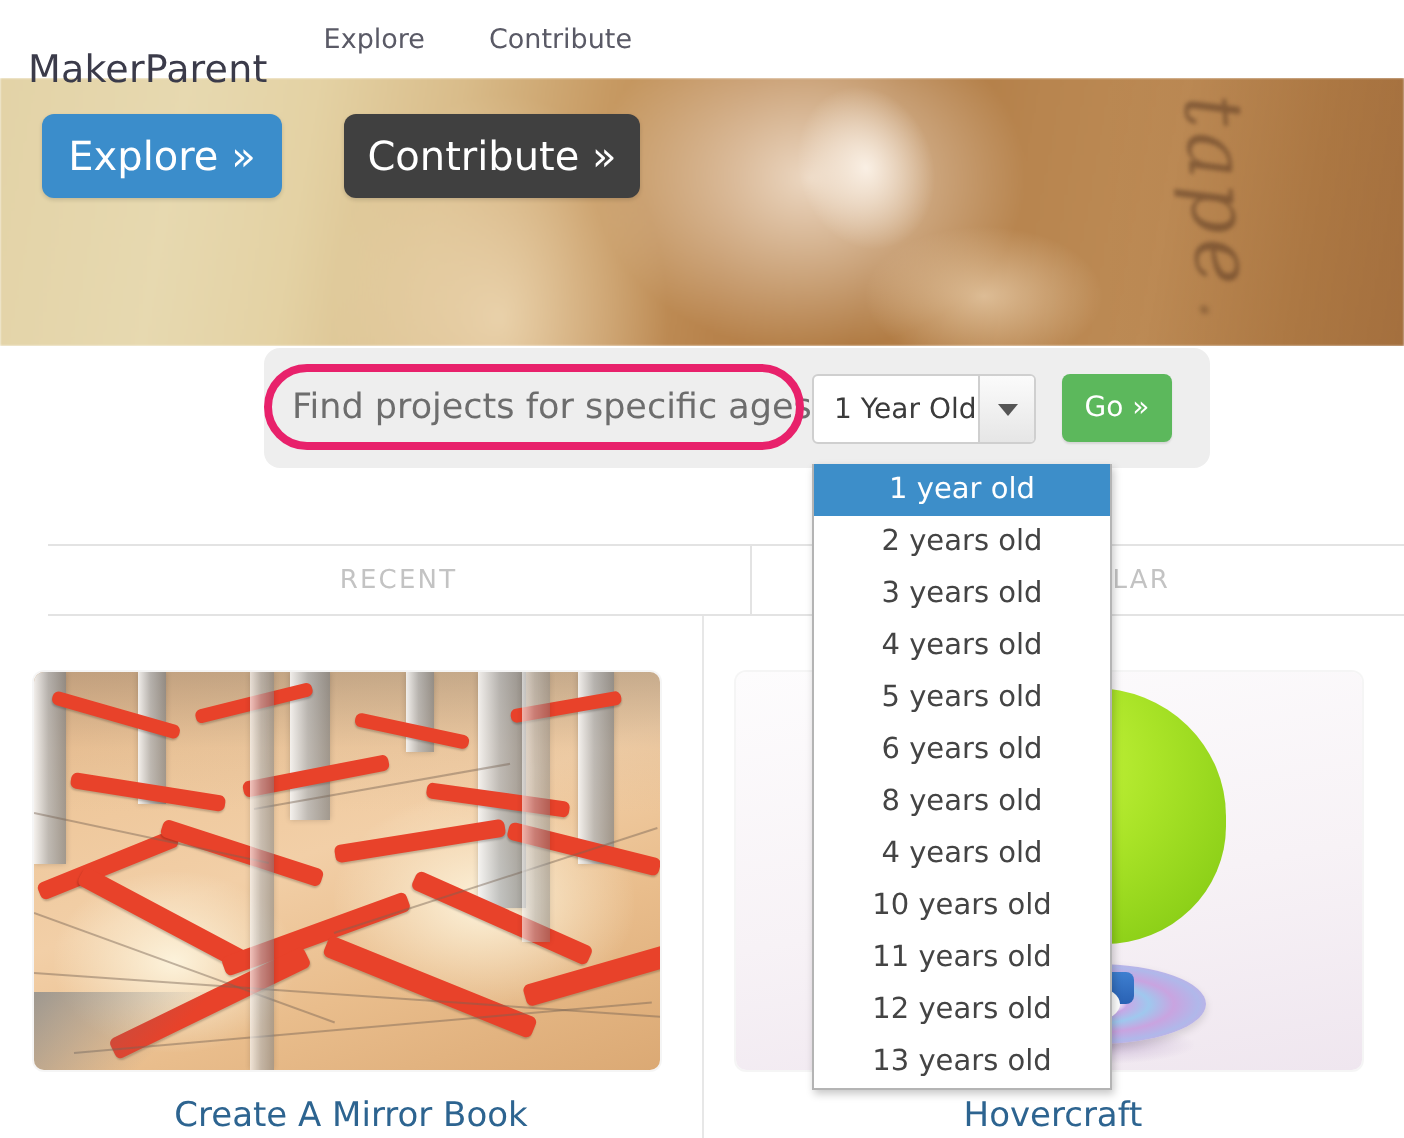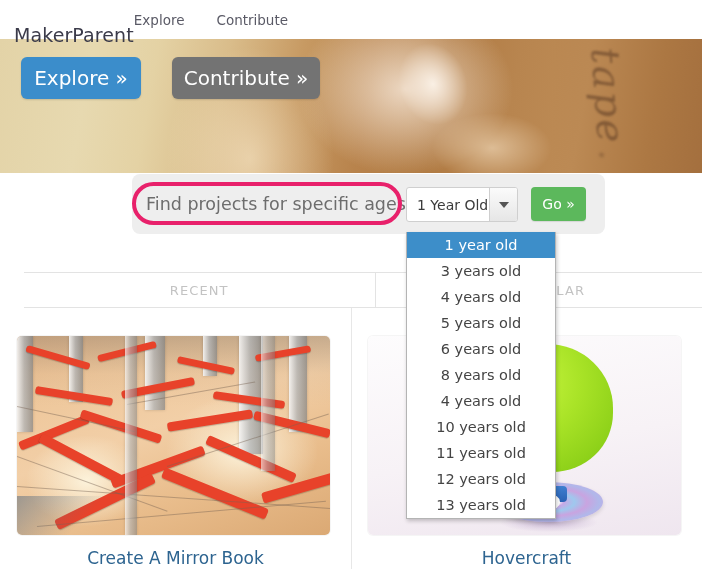--- a/index.html
+++ b/index.html
@@ -31,20 +31,21 @@
     font-size: 19px;
     color: #3b3b4a;
     letter-spacing: 0.1px;
     font-family: "DejaVu Sans", sans-serif;
     font-weight: 400;
     margin-top: 30px;
   }
   .nav-links {
     display: flex;
     align-items: center;
+    margin-left: 28px;
   }
   .nav-link {
     font-size: 13.5px;
     color: #5a5a66;
     margin-right: 32px;
     text-decoration: none;
     font-family: "DejaVu Sans", sans-serif;
   }
 
   
@@ -140,21 +141,21 @@
     height: 42px;
     line-height: 42px;
     box-shadow: 0 1px 2px rgba(0,0,0,0.14);
   }
   .btn-explore {
     background: #3b8dcb;
     width: 120px;
     padding: 0;
   }
   .btn-contribute {
-    background: #737373;
+    background: #404040;
     width: 148px;
     padding: 0;
     margin-left: 31px;
   }
 
   
   .filter-panel {
     position: absolute;
     left: 132px; top: 174px;
     width: 473px;
@@ -462,20 +463,21 @@
     </span>
   </div>
 
   <button class="btn-go">Go »</button>
 </div>
 
 <div class="pink-ring"></div>
 
 <div class="dropdown" id="dropdown">
     <div class="dd-item selected">1 year old</div>
+    <div class="dd-item">2 years old</div>
     <div class="dd-item">3 years old</div>
     <div class="dd-item">4 years old</div>
     <div class="dd-item">5 years old</div>
     <div class="dd-item">6 years old</div>
     <div class="dd-item">8 years old</div>
     <div class="dd-item">4 years old</div>
     <div class="dd-item">10 years old</div>
     <div class="dd-item">11 years old</div>
     <div class="dd-item">12 years old</div>
     <div class="dd-item">13 years old</div>

